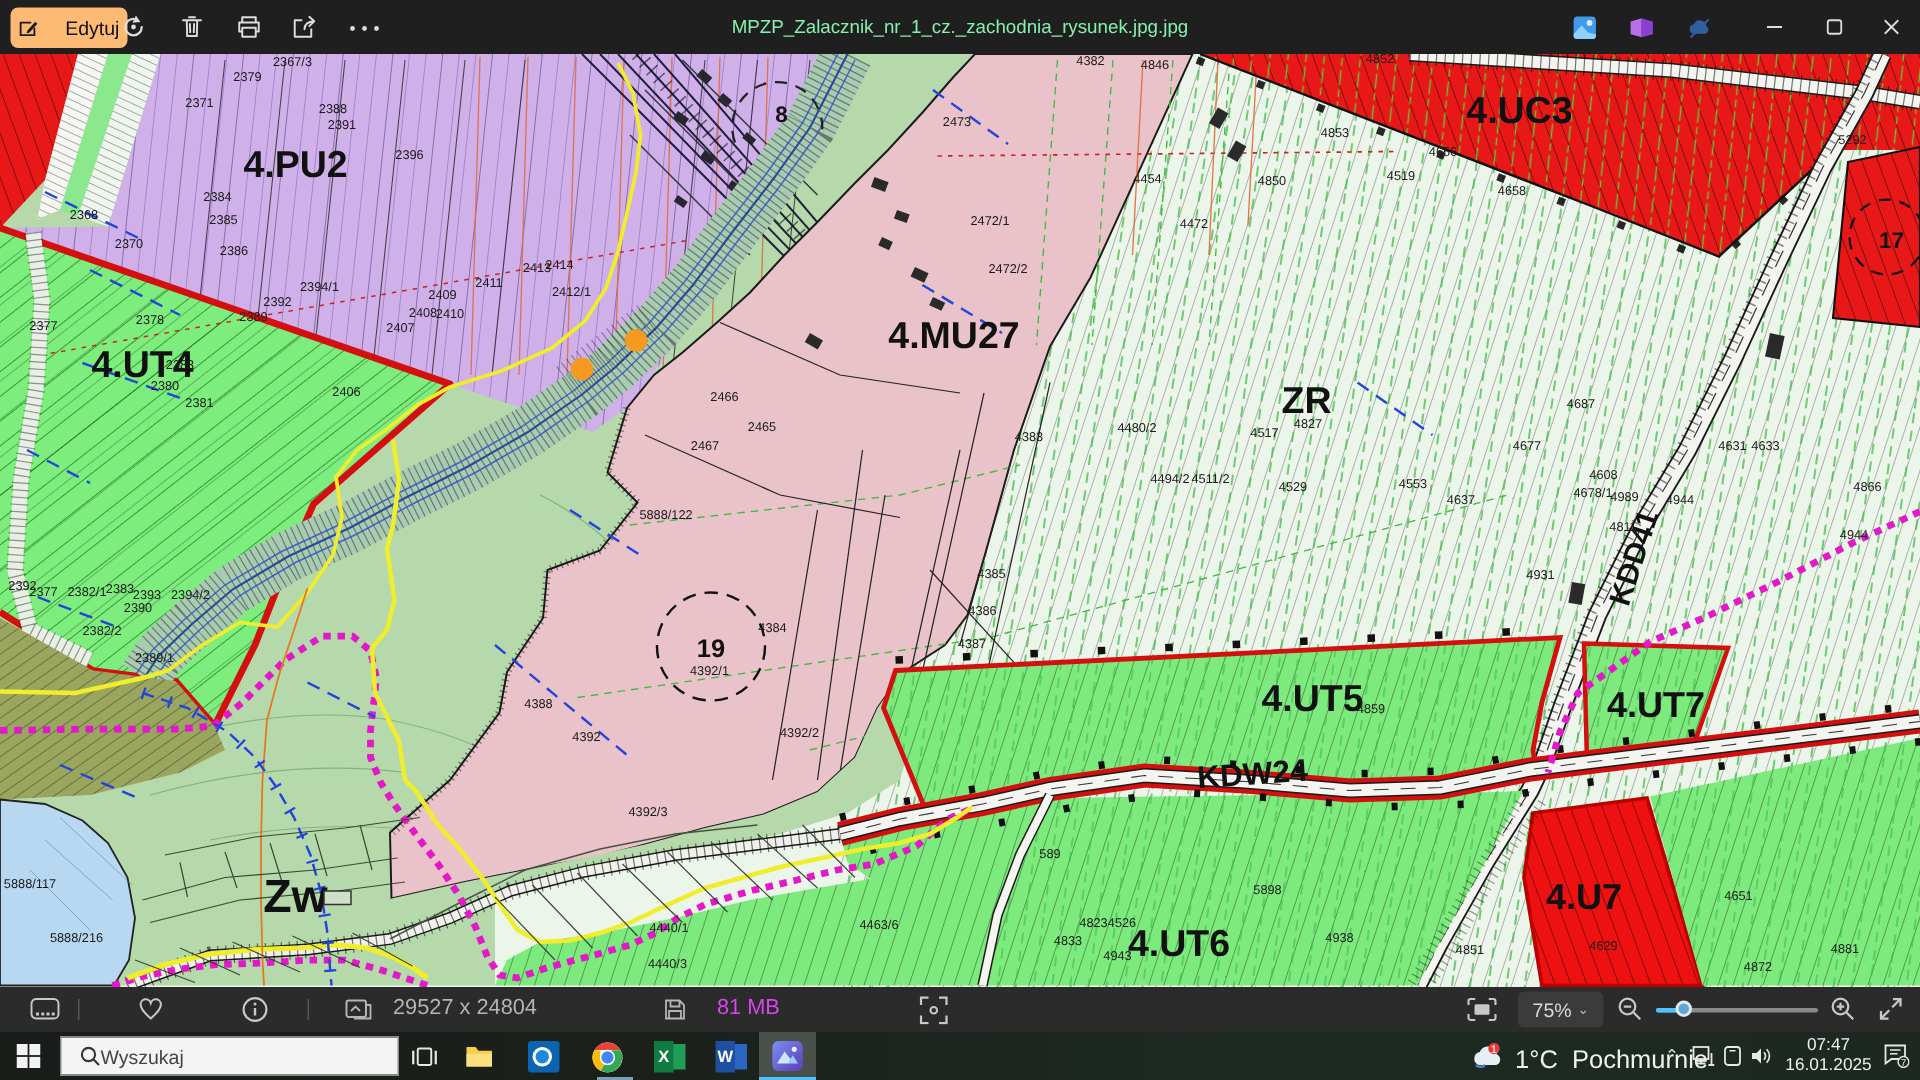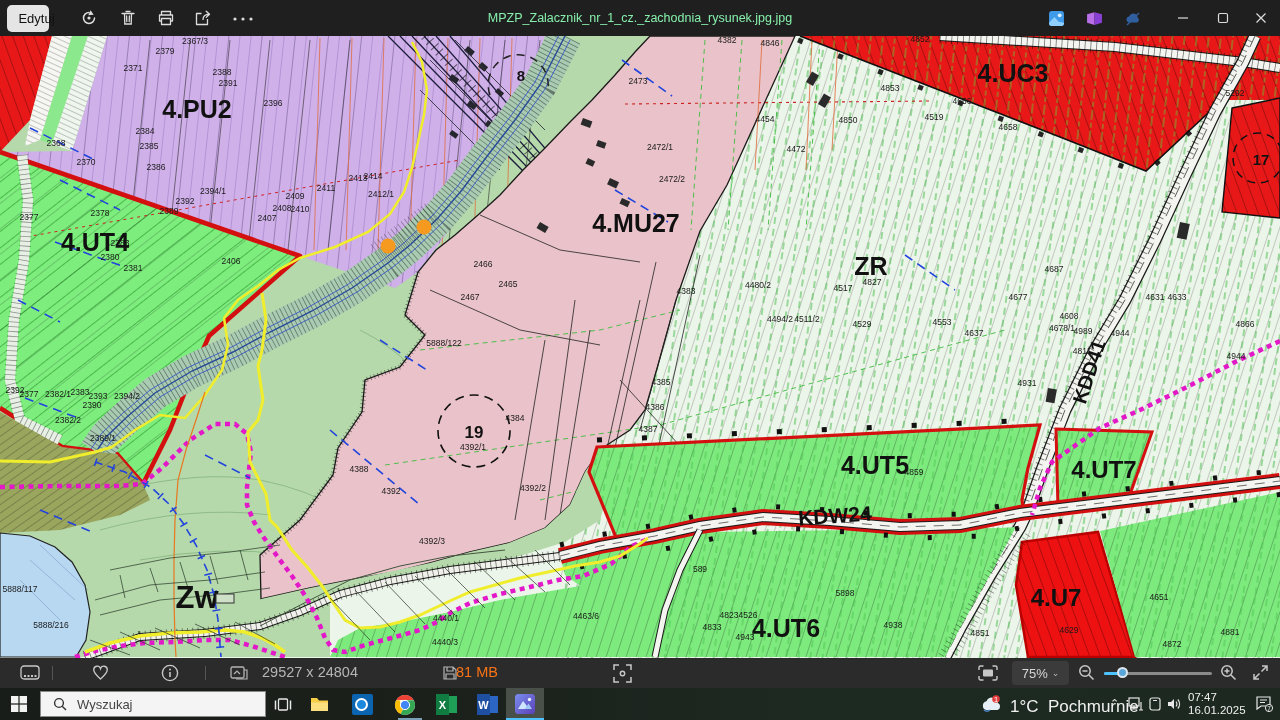--- a/index.html
+++ b/index.html
@@ -4,21 +4,21 @@
 *{margin:0;padding:0;box-sizing:border-box}
 body{width:1280px;height:720px;overflow:hidden;font-family:"Liberation Sans",sans-serif;background:#1f1f1f;position:relative}
 #titlebar{position:absolute;top:0;left:0;width:1280px;height:36px;background:#1f1f1f;z-index:30}
 #map{position:absolute;top:36px;left:0;width:1280px;height:622px;z-index:1}
 #appbar{position:absolute;top:658px;left:0;width:1280px;height:38px;background:#2b2b2b;z-index:30}
 #taskbar{position:absolute;top:688px;left:0;width:1280px;height:32px;z-index:30;background:linear-gradient(90deg,#191d19 0%,#1b201b 35%,#1d2a22 65%,#1c2820 100%)}
 .tbicon{position:absolute;top:0;height:36px;display:flex;align-items:center;justify-content:center;color:#e8e8e8}
 </style></head>
 <body>
 <div id="titlebar">
-<div style="position:absolute;left:7px;top:5px;width:42px;height:27px;background:#e5e5e5;border-radius:5px;display:flex;align-items:center;justify-content:center;gap:17px">
+<div style="position:absolute;left:7px;top:5px;width:78px;height:27px;background:#fdba74;border-radius:5px;display:flex;align-items:center;justify-content:center;gap:17px">
 <svg width="14" height="14" viewBox="0 0 16 16">
         <path d="M2 3.5 L9.5 3.5 M2 3.5 L2 13 L12.5 13 L12.5 8" stroke="#1a1a1a" stroke-width="1.4" fill="none" stroke-linecap="round"></path>
         <path d="M7 9.7 L13.2 2.8 L14.8 4.3 L8.6 11.2 L6.6 11.6 Z" fill="#1a1a1a"></path>
       </svg>
 <span style="color:#111;font-size:13px">Edytuj</span>
     </div>
 <svg style="position:absolute;left:80px;top:9px" width="18" height="18" viewBox="0 0 18 18">
       <path d="M14.5 9 A5.5 5.5 0 1 1 9 3.5" stroke="#ddd" stroke-width="1.5" fill="none" stroke-linecap="round"></path>
       <path d="M9 0.8 L9 6.2 L13.6 3.5 Z" fill="#ddd" transform="rotate(25 9 3.5) translate(0.5 0)"></path>
       <circle cx="9" cy="9" r="1.6" fill="#ddd"></circle>
@@ -458,21 +458,21 @@
     </svg>
 <div style="position:absolute;left:205px;top:8px;width:1px;height:14px;background:#555"></div>
 <svg style="position:absolute;left:230px;top:7px" width="18" height="16" viewBox="0 0 18 16">
       <rect x="1" y="2" width="13" height="11" rx="1.5" stroke="#b5b5b5" stroke-width="1.3" fill="none"></rect>
       <path d="M4 9 L7 6 L10 9 M14 5 L17 5 L17 14 L6 14" stroke="#b5b5b5" stroke-width="1.2" fill="none"></path>
     </svg>
 <span style="position:absolute;left:262px;top:6px;color:#b5b5b5;font-size:14.5px">29527 x 24804</span>
 <svg style="position:absolute;left:442px;top:7px" width="16" height="16" viewBox="0 0 16 16">
       <path d="M2 2 L11 2 L14 5 L14 14 L2 14 Z M5 2 L5 6 L11 6 L11 2 M4 14 L4 9 L12 9 L12 14" stroke="#b5b5b5" stroke-width="1.2" fill="none"></path>
     </svg>
-<span style="position:absolute;left:456px;top:6px;color:#f97316;font-size:14.5px">81 MB</span>
+<span style="position:absolute;left:478px;top:6px;color:#d946ef;font-size:14.5px">81 MB</span>
 <svg style="position:absolute;left:613px;top:6px" width="19" height="19" viewBox="0 0 19 19">
       <path d="M1 6 L1 1 L6 1 M13 1 L18 1 L18 6 M18 13 L18 18 L13 18 M6 18 L1 18 L1 13" stroke="#c8c8c8" stroke-width="1.5" fill="none"></path>
       <circle cx="9.5" cy="9.5" r="2.2" stroke="#c8c8c8" stroke-width="1.4" fill="none"></circle>
     </svg>
 <svg style="position:absolute;left:978px;top:7px" width="20" height="16" viewBox="0 0 20 16">
       <path d="M1 5 L1 2.5 A1.5 1.5 0 0 1 2.5 1 L5.5 1 M14.5 1 L17.5 1 A1.5 1.5 0 0 1 19 2.5 L19 5 M19 11 L19 13.5 A1.5 1.5 0 0 1 17.5 15 L14.5 15 M5.5 15 L2.5 15 A1.5 1.5 0 0 1 1 13.5 L1 11" stroke="#c8c8c8" stroke-width="1.4" fill="none"></path>
       <rect x="5" y="4.5" width="10" height="7" rx="1" fill="#c8c8c8"></rect>
     </svg>
 <div style="position:absolute;left:1012px;top:3px;width:57px;height:24px;background:#3b3b3b;border-radius:4px;display:flex;align-items:center;justify-content:center;gap:4px">
       <span style="color:#d8d8d8;font-size:13px">75%</span>
@@ -498,21 +498,21 @@
       <rect x="0" y="0" width="7.4" height="7.4" fill="#f2f2f2"></rect>
       <rect x="8.6" y="0" width="7.4" height="7.4" fill="#f2f2f2"></rect>
       <rect x="0" y="8.6" width="7.4" height="7.4" fill="#f2f2f2"></rect>
       <rect x="8.6" y="8.6" width="7.4" height="7.4" fill="#f2f2f2"></rect>
     </svg>
 <div style="position:absolute;left:40px;top:3px;width:226px;height:26px;background:#f4f4f4;border:1px solid #888;display:flex;align-items:center">
       <svg style="margin-left:12px" width="14" height="14" viewBox="0 0 14 14">
         <circle cx="6" cy="6" r="4.4" stroke="#333" stroke-width="1.4" fill="none"></circle>
         <path d="M9.2 9.2 L13 13" stroke="#333" stroke-width="1.4"></path>
       </svg>
-      <span style="margin-left:10px;color:#444;font-size:13px">Wyszukaj</span>
+      <span style="color:#444;font-size:13px">Wyszukaj</span>
     </div>
 <svg style="position:absolute;left:274px;top:8px" width="18" height="17" viewBox="0 0 18 17">
       <rect x="4.5" y="3" width="9" height="11" rx="1" stroke="#e8e8e8" stroke-width="1.3" fill="none"></rect>
       <path d="M1.5 4.5 L1.5 13.5 M16.5 4.5 L16.5 13.5" stroke="#e8e8e8" stroke-width="1.5"></path>
     </svg>
 <svg style="position:absolute;left:310px;top:8px" width="19" height="16" viewBox="0 0 19 16">
       <path d="M1 2 L7 2 L9 4.5 L18 4.5 L18 15 L1 15 Z" fill="#f7ce46"></path>
       <path d="M1 6.5 L18 6.5 L18 15 L1 15 Z" fill="#fcdf7e"></path>
     </svg>
 <div style="position:absolute;left:352px;top:6px;width:21px;height:21px;background:#0a64b0;border-radius:2px;display:flex;align-items:center;justify-content:center">
@@ -562,20 +562,20 @@
       <path d="M3 12 L9 12 M6 9 L6 12 M13 5 L13 13 M11 13 L15 13" stroke="#e8e8e8" stroke-width="1.2"></path>
     </svg>
 <svg style="position:absolute;left:1148px;top:9px" width="14" height="14" viewBox="0 0 14 14">
       <rect x="2" y="1" width="10" height="12" rx="2" stroke="#e8e8e8" stroke-width="1.2" fill="none"></rect>
       <path d="M5 3.5 L9 3.5" stroke="#e8e8e8" stroke-width="1"></path>
     </svg>
 <svg style="position:absolute;left:1166px;top:9px" width="15" height="14" viewBox="0 0 15 14">
       <path d="M2 5 L5 5 L8 2 L8 12 L5 9 L2 9 Z" fill="#e8e8e8"></path>
       <path d="M10 4.5 A4 4 0 0 1 10 9.5 M11.8 2.5 A6.5 6.5 0 0 1 11.8 11.5" stroke="#e8e8e8" stroke-width="1.1" fill="none"></path>
     </svg>
-<div style="position:absolute;left:1188px;top:3px;width:62px;color:#f0f0f0;font-size:11.5px;line-height:13px">07:47<br>16.01.2025</div>
+<div style="position:absolute;left:1188px;top:3px;width:62px;text-align:center;color:#f0f0f0;font-size:11.5px;line-height:13px">07:47<br>16.01.2025</div>
 <svg style="position:absolute;left:1256px;top:8px" width="17" height="16" viewBox="0 0 17 16">
       <path d="M1 1 L14 1 L14 10 L5 10 L1 13 Z" stroke="#e8e8e8" stroke-width="1.2" fill="none"></path>
       <path d="M4 4 L11 4 M4 6.5 L9 6.5" stroke="#e8e8e8" stroke-width="1"></path>
       <circle cx="13" cy="12" r="3.6" fill="#1c2820" stroke="#e8e8e8" stroke-width="1"></circle>
       <text x="13" y="14.6" font-size="6.5" fill="#e8e8e8" text-anchor="middle" font-family="Liberation Sans,sans-serif">7</text>
     </svg>
 </div>
 
 </body></html>

